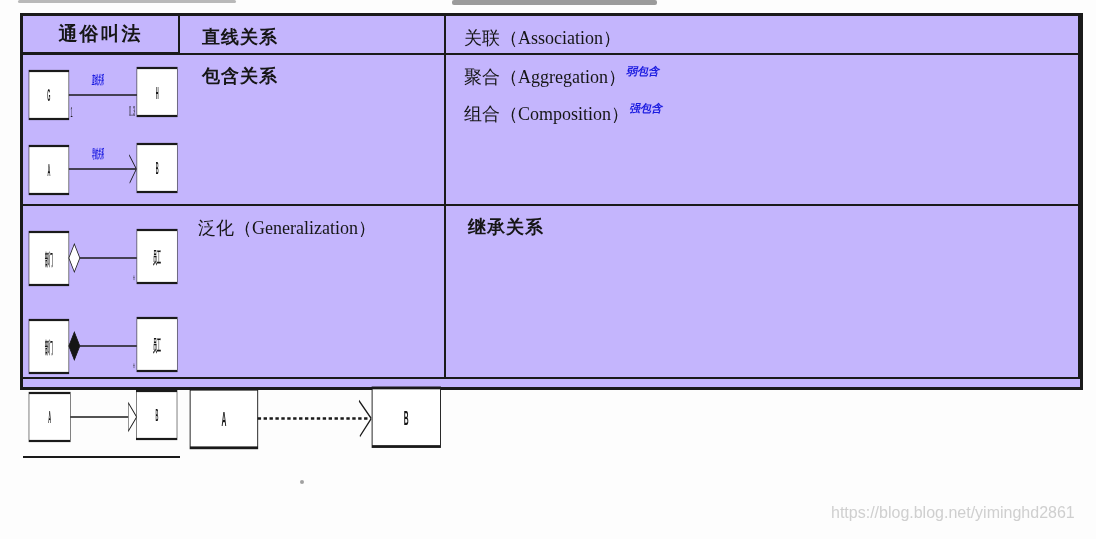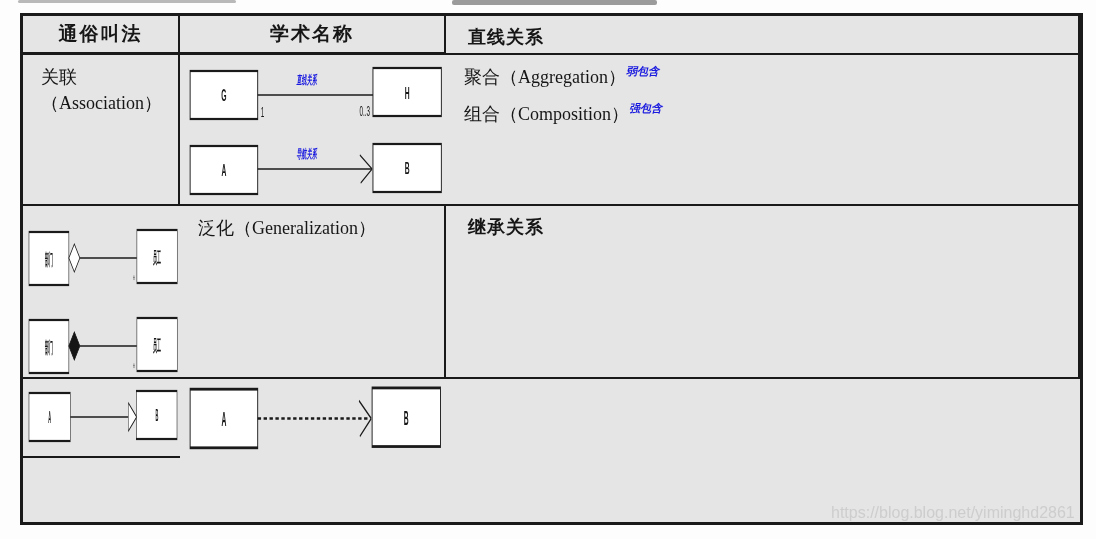--- a/index.html
+++ b/index.html
@@ -7,26 +7,26 @@
   #stage {
     position:relative;
     width:1096px; height:539px;
     background:#fdfdfd;
     font-family:"Liberation Serif", serif;
     color:#161616;
     overflow:hidden;
   }
   #uml-table {
     position:absolute; left:20px; top:13px;
-    width:1063px; height:512px;
+    width:1063px; height:377px;
     display:grid;
     grid-template-columns:157px 266px 1fr;
     grid-template-rows:39px 151px 173px 79px 1fr;
     border:3px solid #1a1a1a;
-    background:#e5e5e5;
+    background:#c4b5fd;
   }
   .cell { position:relative; border-right:2px solid #1a1a1a; border-bottom:2px solid #1a1a1a; }
   .cell.col-last { border-right:none; }
   .cell.row-last { border-bottom:none; }
   .cell.hdr {
     border-bottom-width:3px;
     display:flex; align-items:center; justify-content:center;
     font-weight:bold; font-size:19px; letter-spacing:2px;
   }
   .name-cell { padding:9px 0 0 22px; font-size:18px; letter-spacing:1px; font-weight:600; }
@@ -67,23 +67,20 @@
 
   <div id="smudge-a" class="scan-smudge"></div>
   <div id="smudge-b" class="scan-smudge"></div>
   <div id="scan-speck"></div>
 
   <div id="uml-table">
 
     <div class="cell hdr">
       <span>通俗叫法</span>
     </div>
-    <div class="cell hdr">
-      <span>学术名称</span>
-    </div>
 
     <div class="cell name-cell">
       <span>直线关系</span>
     </div>
     <div class="cell acad-cell">
       <span class="acad-line">关联（Association）</span>
     </div>
     <div class="cell col-last legend-cell">
       <svg viewBox="0 0 630 149" preserveAspectRatio="none">
 
@@ -99,20 +96,23 @@
         <rect x="24" y="91" width="160" height="48" fill="#fff" stroke="#1a1a1a" stroke-width="2.2"></rect>
         <rect x="457" y="89" width="162" height="48" fill="#fff" stroke="#1a1a1a" stroke-width="2.2"></rect>
         <line x1="184" y1="114" x2="454" y2="114" stroke="#1a1a1a" stroke-width="1.7"></line>
         <path d="M455 114 L426 100 M455 114 L428 128" fill="none" stroke="#1a1a1a" stroke-width="1.7"></path>
         <text x="104" y="121" text-anchor="middle" class="box-label">A</text>
         <text x="538" y="119" text-anchor="middle" class="box-label">B</text>
         <text x="300" y="103" text-anchor="middle" class="blue-note">导航关系</text>
       </svg>
     </div>
 
+    <div class="cell name-cell">
+      <span>包含关系</span>
+    </div>
     <div class="cell acad-cell">
       <span class="acad-line"><span>聚合（Aggregation）</span><span class="sup-note">弱包含</span></span>
       <span class="acad-line"><span>组合（Composition）</span><span class="sup-note">强包含</span></span>
     </div>
     <div class="cell col-last legend-cell">
       <svg viewBox="0 0 630 171" preserveAspectRatio="none">
 
         <rect x="24" y="26" width="160" height="53" fill="#fff" stroke="#1a1a1a" stroke-width="2.2"></rect>
         <line x1="228" y1="52" x2="457" y2="52" stroke="#1a1a1a" stroke-width="1.7"></line>
         <polygon points="184,52 206,38 228,52 206,66" fill="#fff" stroke="#1a1a1a" stroke-width="1.8"></polygon>

